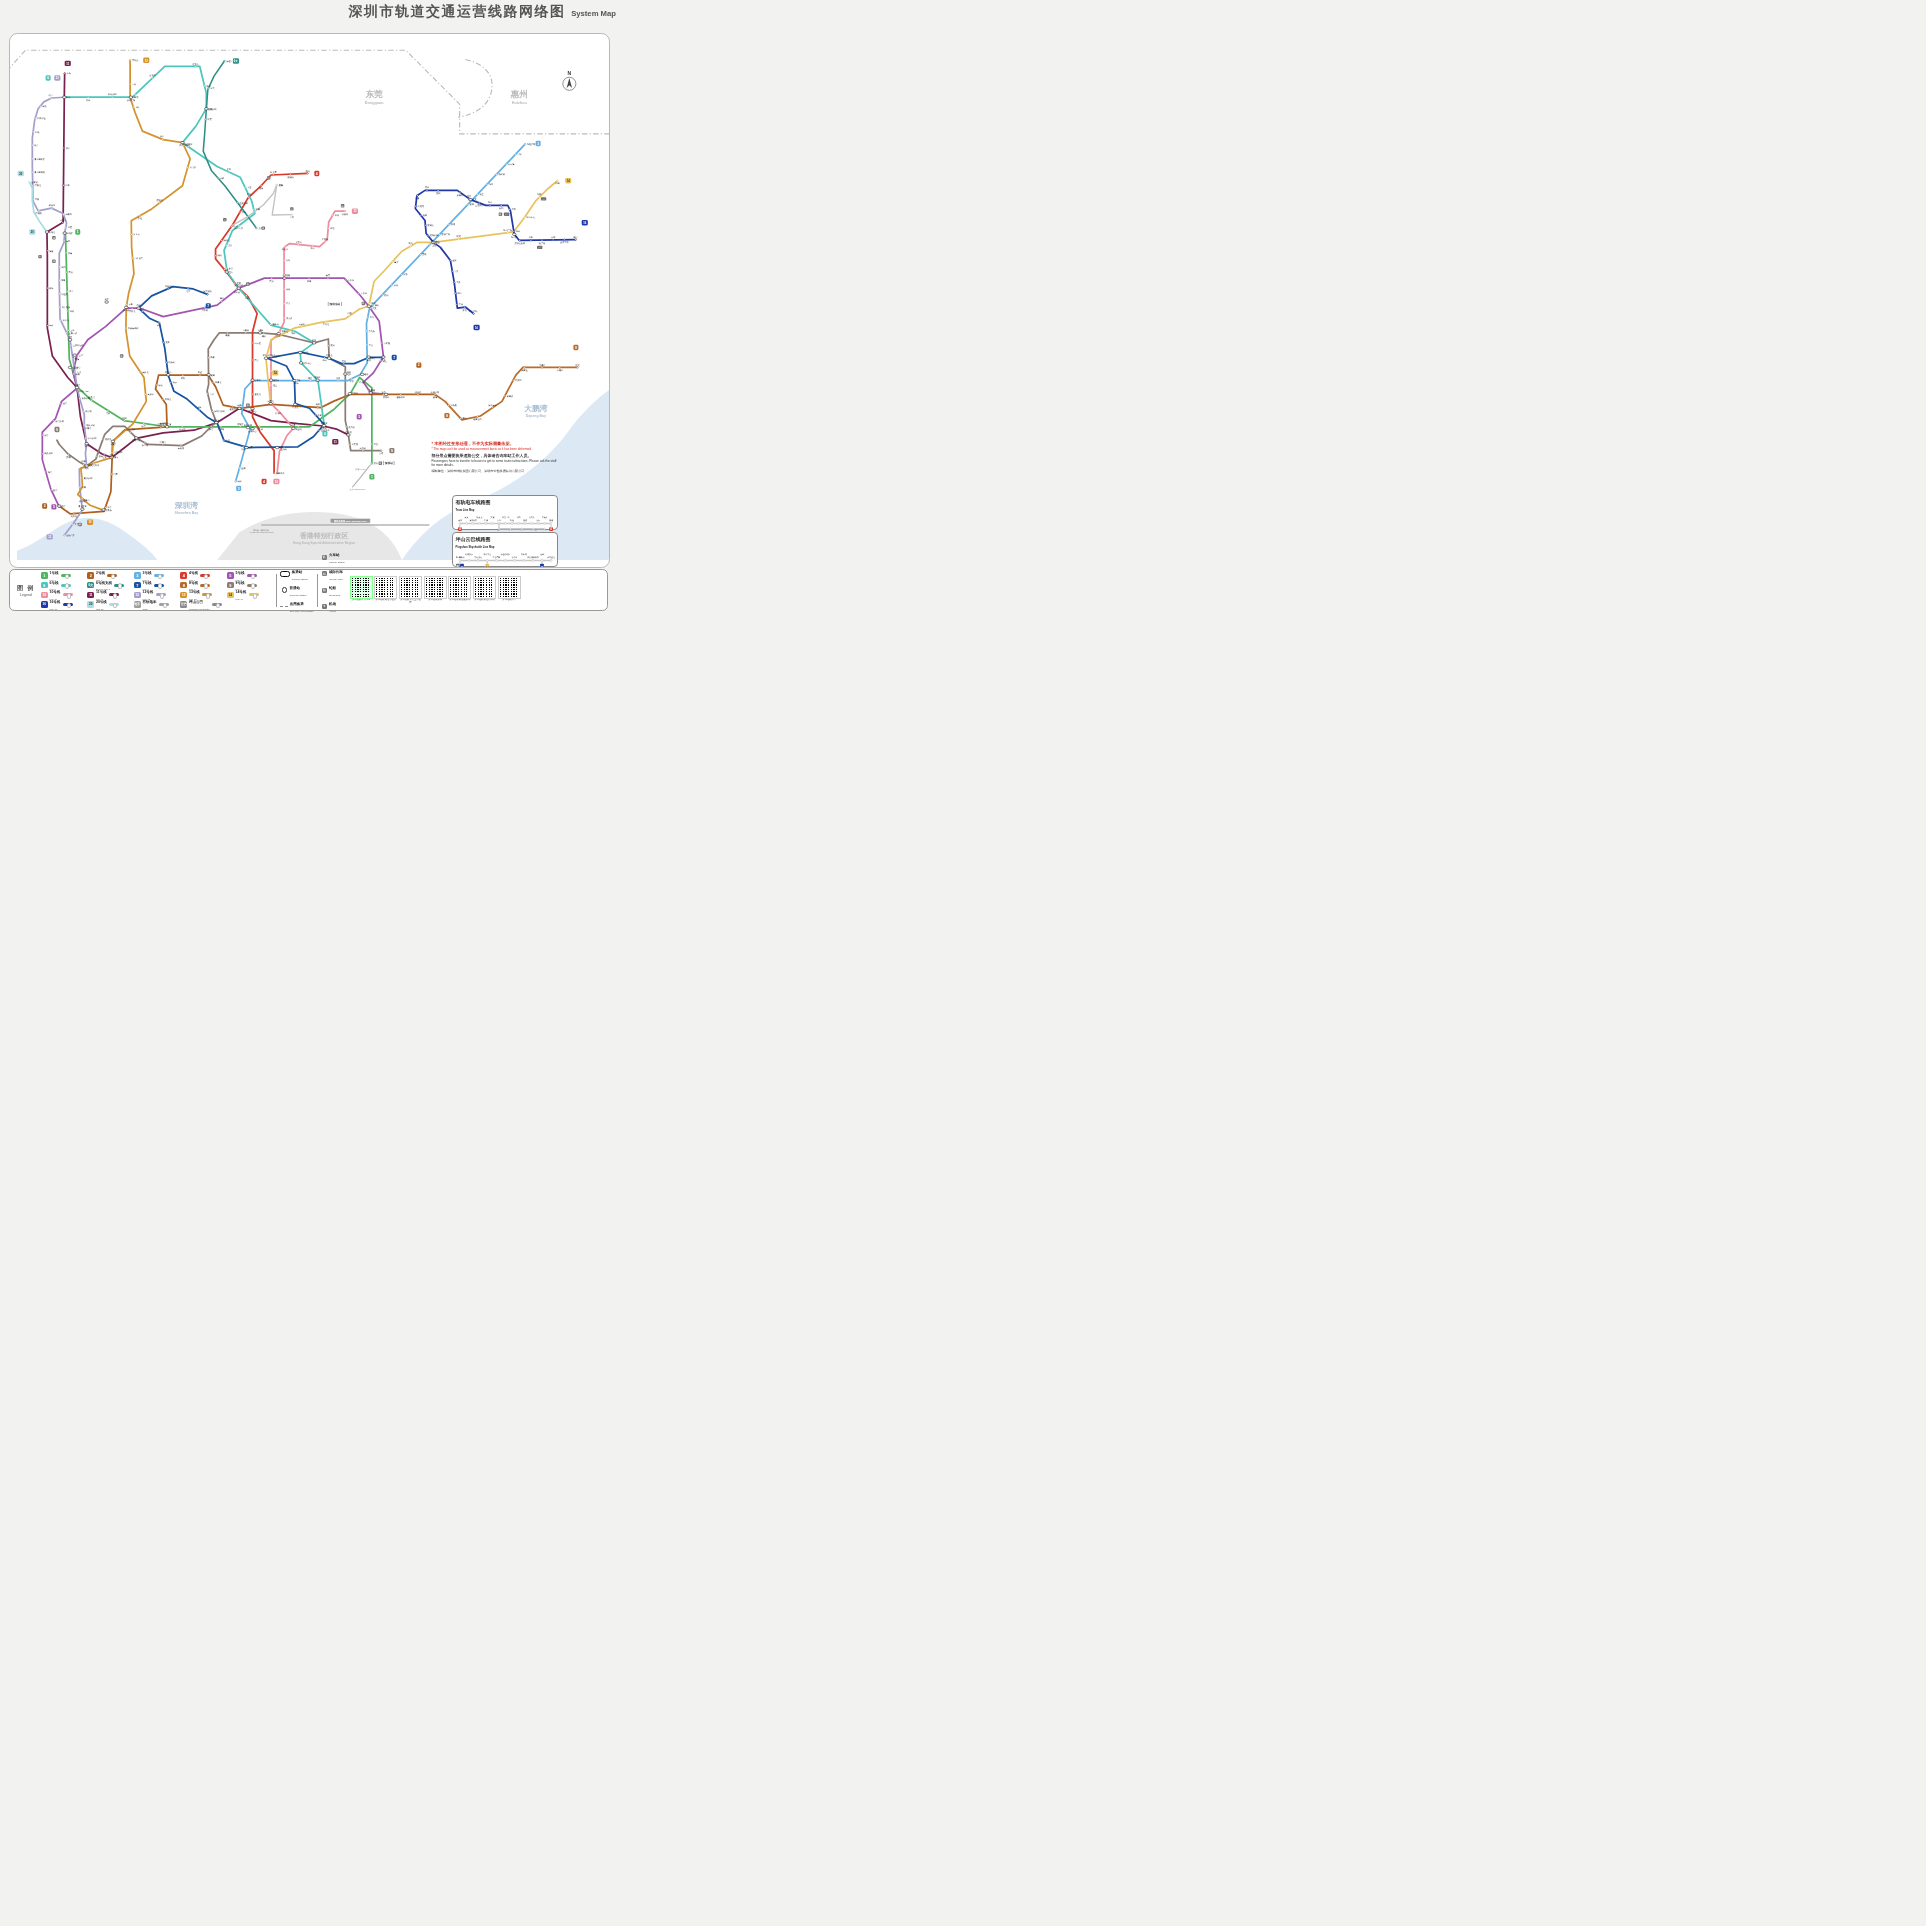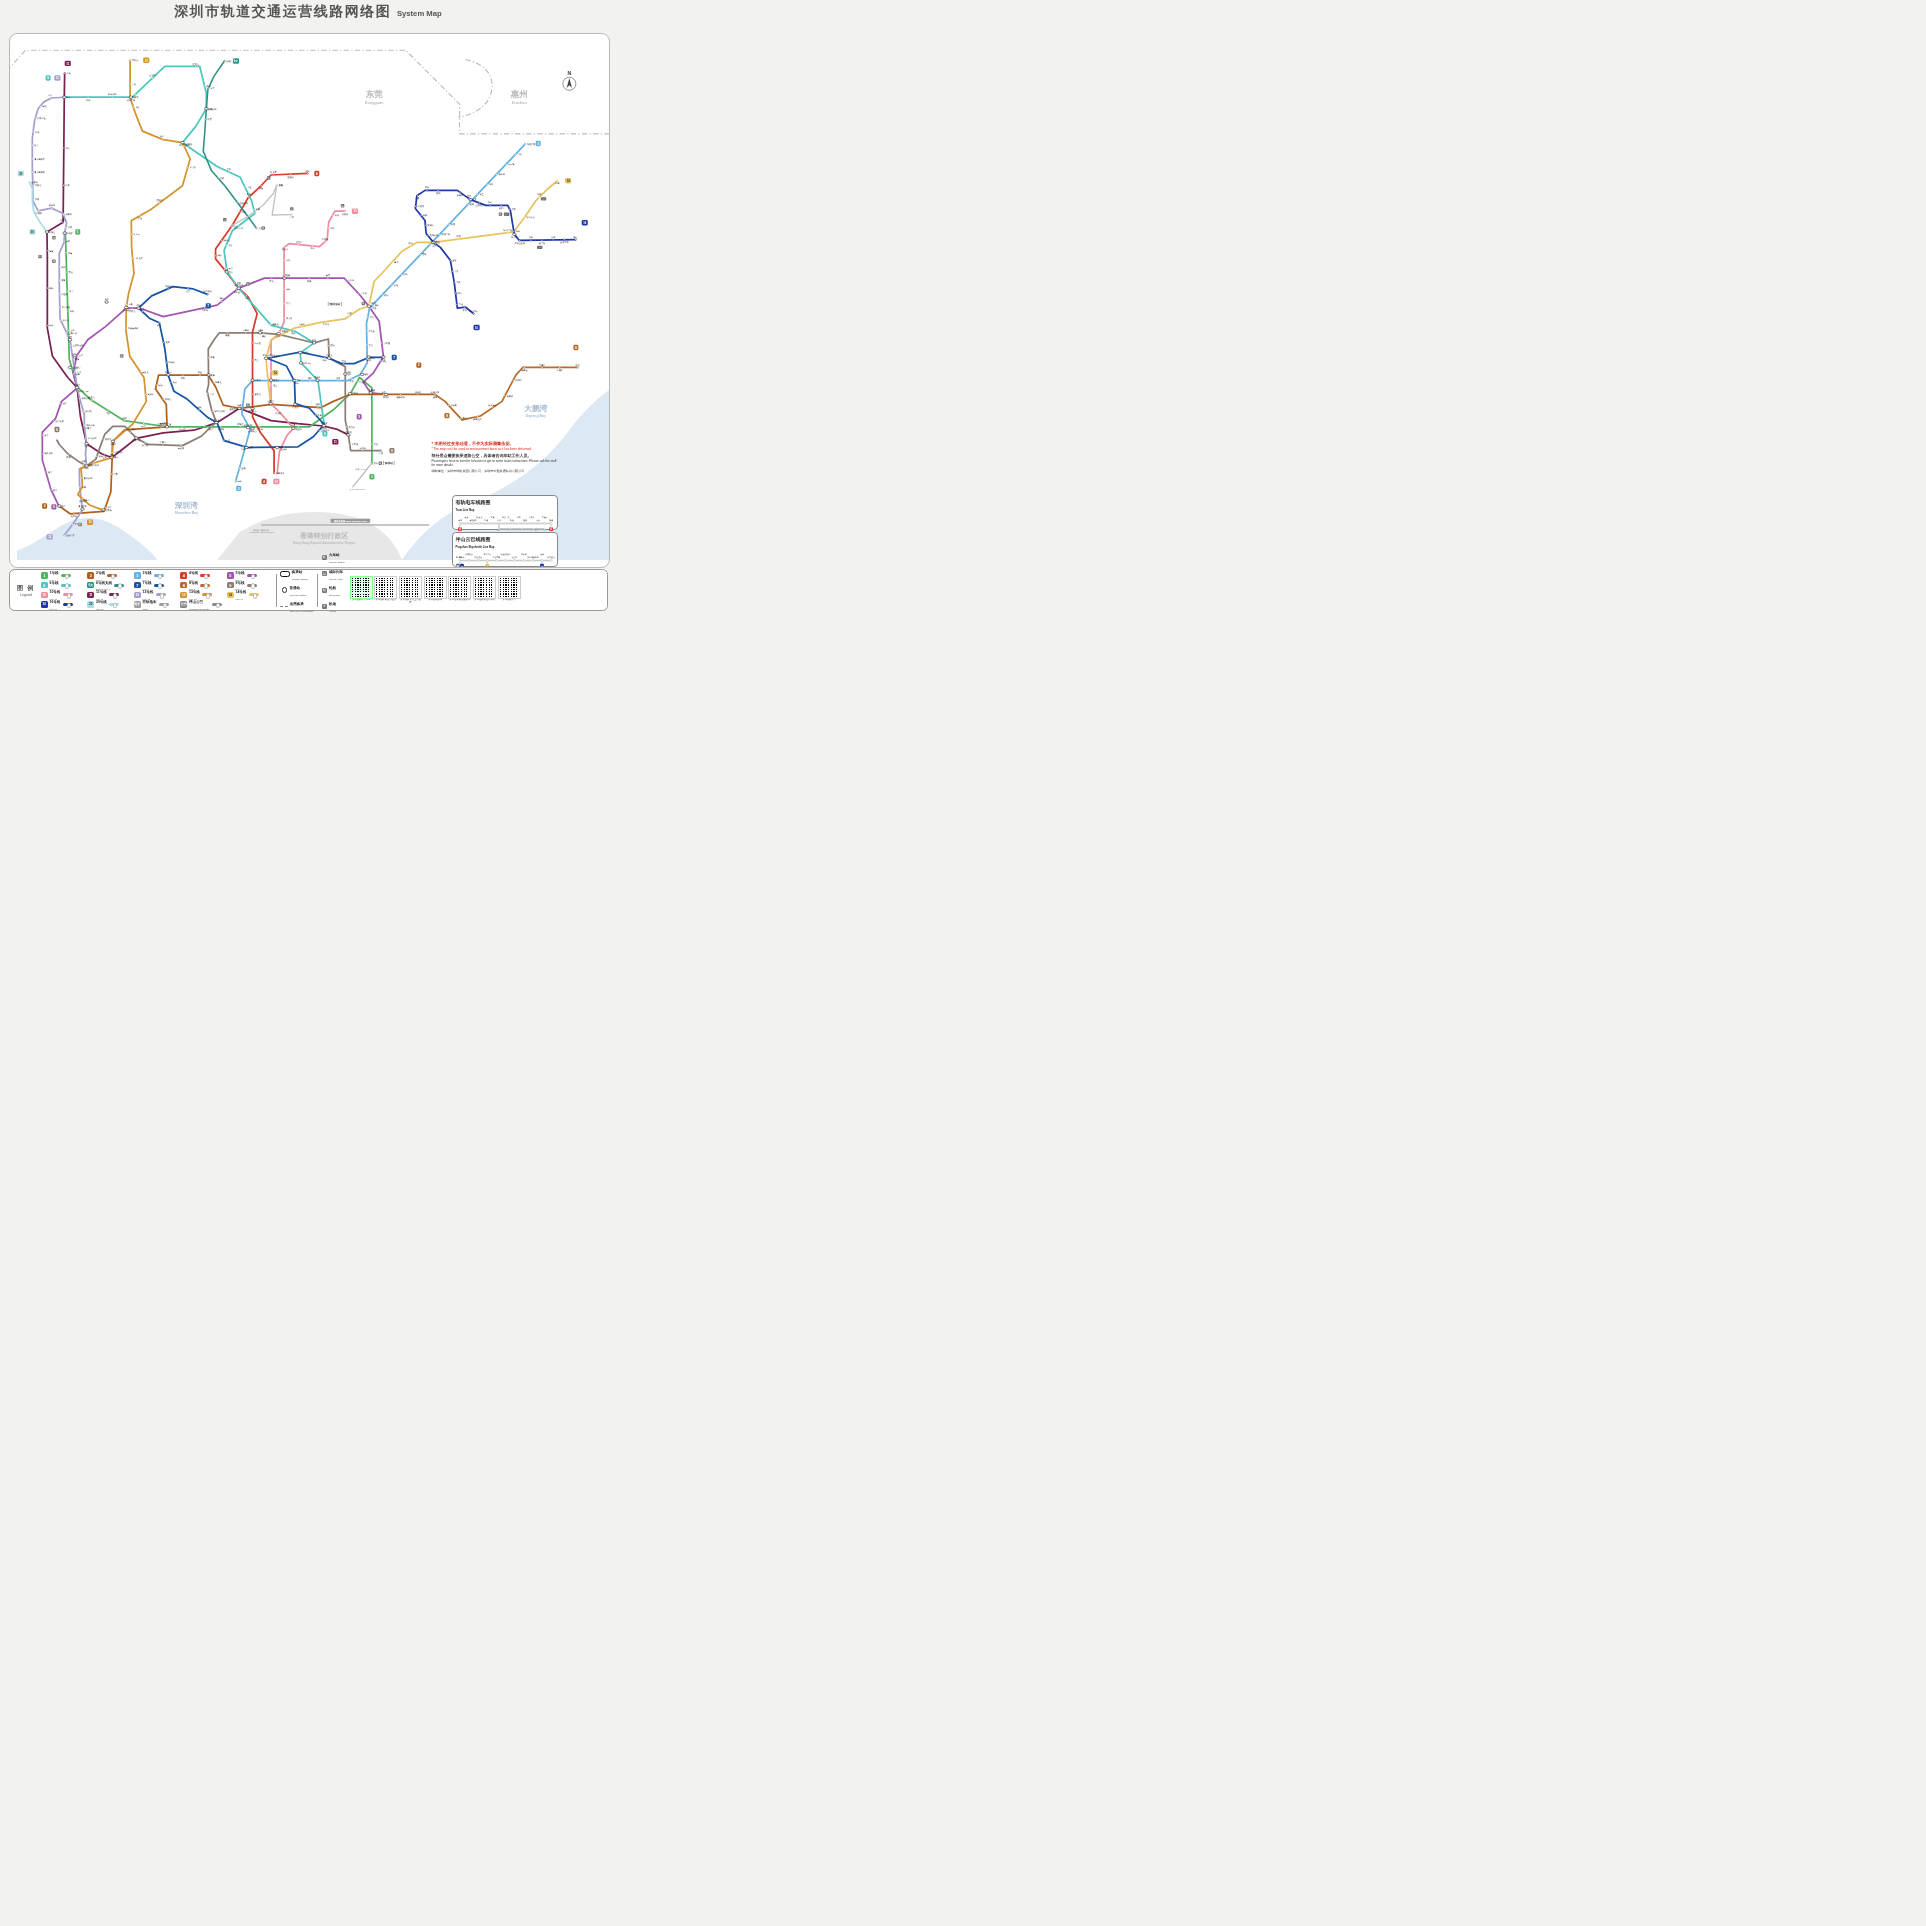--- a/index.html
+++ b/index.html
@@ -1,17 +1,17 @@
 <!DOCTYPE html>
 <html style="font-size:6.2px"><head>
 <meta charset="utf-8">
 <style>
   html,body{margin:0;padding:0;background:#f2f2f0;}
   body{width:616px;height:616px;position:relative;font-family:"Liberation Sans","DejaVu Sans",sans-serif;overflow:hidden;}
-  #titlebar{position:absolute;top:3.1px;left:0;width:100%;text-align:center;z-index:5;}
+  #titlebar{position:absolute;top:3.1px;left:0;width:100%;text-align:right;z-index:5;}
   #titlebar .zh{font-size:14px;font-weight:bold;color:#555;letter-spacing:1.5px;}
   #titlebar .en{font-size:7.7px;font-weight:bold;color:#555;margin-left:3.9px;}
   #mappanel{position:absolute;left:8.5px;top:33px;width:599px;height:533px;background:#ffffff;border:0.8px solid #b8b8b8;border-radius:8.5px;overflow:hidden;}
   #mapsvg{position:absolute;left:0;top:0;}
   .notebox{position:absolute;right:50px;top:407px;width:127px;z-index:6;font-size:3.5px;line-height:1.35;}
   .notebox .r1{color:#d62b1f;font-size:4.2px;font-weight:bold;}
   .notebox .r2{color:#d62b1f;font-size:3.1px;}
   .notebox .b1{color:#333;font-size:4px;font-weight:bold;margin-top:2.3px;}
   .notebox .b2{color:#333;font-size:3.1px;}
   .notebox .cr{color:#333;font-size:3.1px;margin-top:2.3px;}

